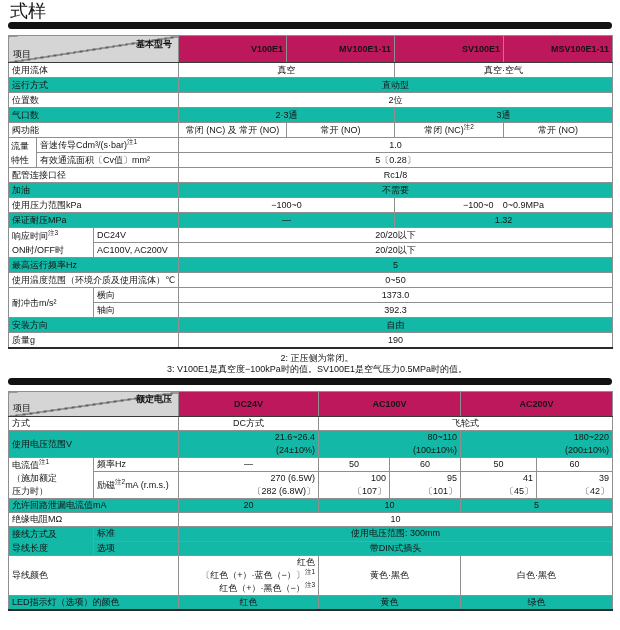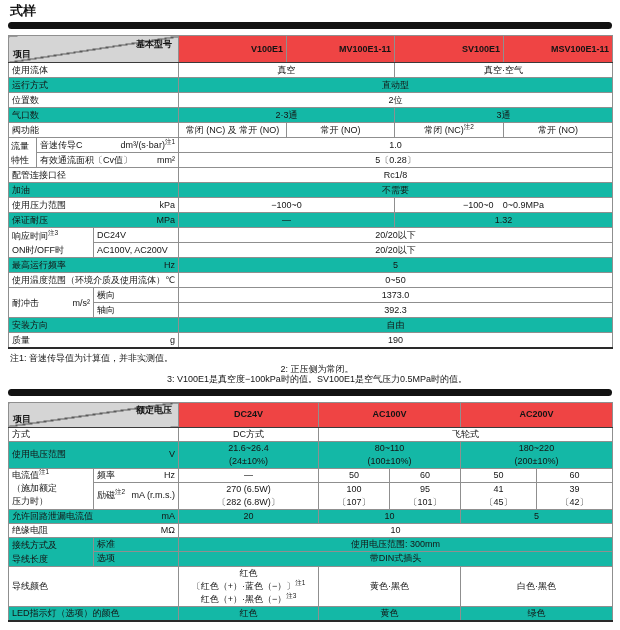--- a/index.html
+++ b/index.html
@@ -1,40 +1,40 @@
 <!DOCTYPE html>
 <html><head>
 <meta charset="utf-8">
 <style>
   html,body{margin:0;padding:0;background:#fff;width:620px;height:630px;overflow:hidden;
     font-family:"Liberation Sans","DejaVu Sans",sans-serif;color:#141414;}
   .page{padding:3px 8px 0 8px;}
-  .sec-title{font-size:13px;font-weight:bold;margin:0 0 3px 2px;height:16px;line-height:16px;}
+  .sec-title{font-size:18px;font-weight:normal;margin:0 0 3px 2px;height:16px;line-height:16px;}
   .bar{height:7px;background:#121212;border-radius:4px;margin:0 0 6px 0;}
   table{border-collapse:collapse;table-layout:fixed;width:604px;font-size:9px;
     border:1px solid #4a4a4a;border-bottom:2px solid #2a2a2a;}
   td{border:1px solid #8f8f8f;padding:0 3px;height:13px;line-height:13px;
     overflow:hidden;white-space:nowrap;vertical-align:middle;}
   .spec td{height:14px;line-height:14px;}
-  .hdr{background:#ef4444;font-weight:bold;text-align:center;border-bottom:1.5px solid #3a3a3a;}
+  .hdr{background:#be185d;font-weight:bold;text-align:center;border-bottom:1.5px solid #3a3a3a;}
   .shade{background:#14b8a6;}
   .center{text-align:center;margin-left:44px;}
   .lbl{text-align:left;}
-  .lu{display:flex;justify-content:space-between;align-items:center;}
+  .lu{display:flex;align-items:center;}
   .h26{height:26px !important;}
   .h39{height:39px !important;}
-  .two>div{height:13px;line-height:13px;text-align:center;}
+  .two>div{height:13px;line-height:13px;text-align:right;}
   .twoL>div{height:14px;line-height:14px;text-align:left;}
   .three>div{height:13px;line-height:13px;text-align:left;}
   sup{font-size:6.5px;vertical-align:super;line-height:0;}
   .corner{position:relative;background:#d5d5d5;padding:0;border-bottom:1.5px solid #3a3a3a;
     background-image:linear-gradient(to bottom right,transparent calc(50% - 0.7px),
       #5a5a5a calc(50% - 0.7px),#5a5a5a calc(50% + 0.7px),transparent calc(50% + 0.7px));}
   .corner .ct{position:absolute;top:1px;right:6px;font-weight:bold;}
-  .corner .cb{position:absolute;bottom:1px;left:4px;font-weight:bold;}
+  .corner .cb{position:absolute;bottom:1px;left:4px;font-weight:normal;}
   .hdr-h{height:24px !important;}
   .spec .hdr-h{height:26px !important;text-align:right;}
   .notes{font-size:9px;line-height:10.5px;margin:4px 0 4px 2px;}
   .notes .ind{padding-left:12px;text-align:center;}
   .grp{text-align:left;padding:0 2px;margin-top:8px;}
   .grp>div{height:14px;line-height:14px;}
   .mt4{margin-top:4px;}
 </style>
 </head>
 <body>
@@ -195,21 +195,20 @@
           <span>质量</span>
           <span>g</span>
         </div>
       </td>
       <td class="center" colspan="4">190</td>
     </tr>
   </tbody>
     </table>
 
   <div class="notes">
-    <div>注1: 音速传导值为计算值，并非实测值。</div>
     <div class="ind">2: 正压侧为常闭。</div>
     <div class="ind">3: V100E1是真空度−100kPa时的值。SV100E1是空气压力0.5MPa时的值。</div>
   </div>
 
   <div class="bar"></div>
 
   <table>
     <colgroup>
       <col style="width:85px">
         <col style="width:85px">

